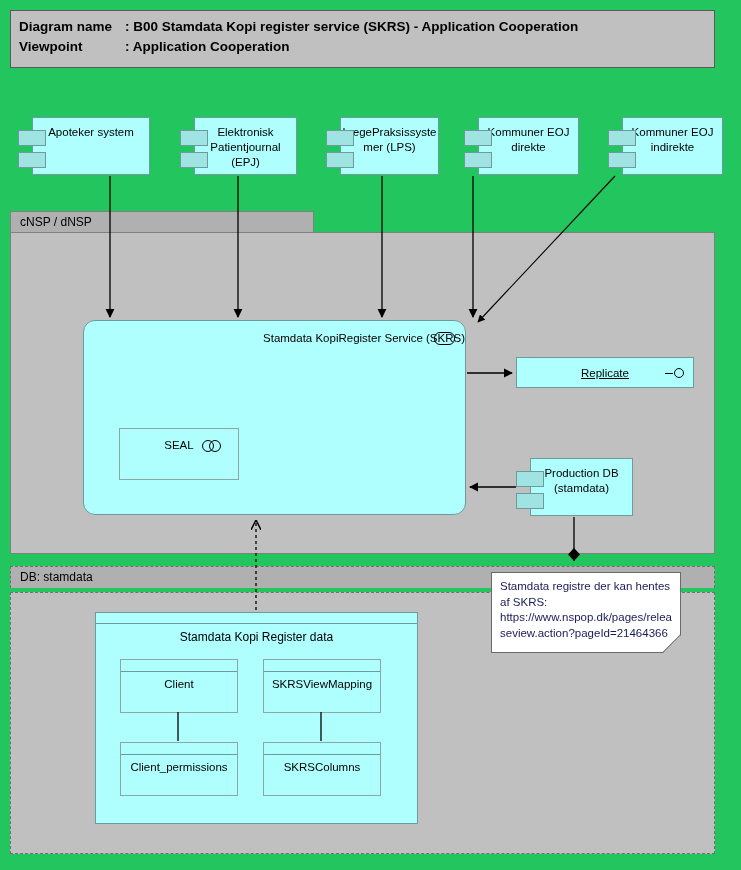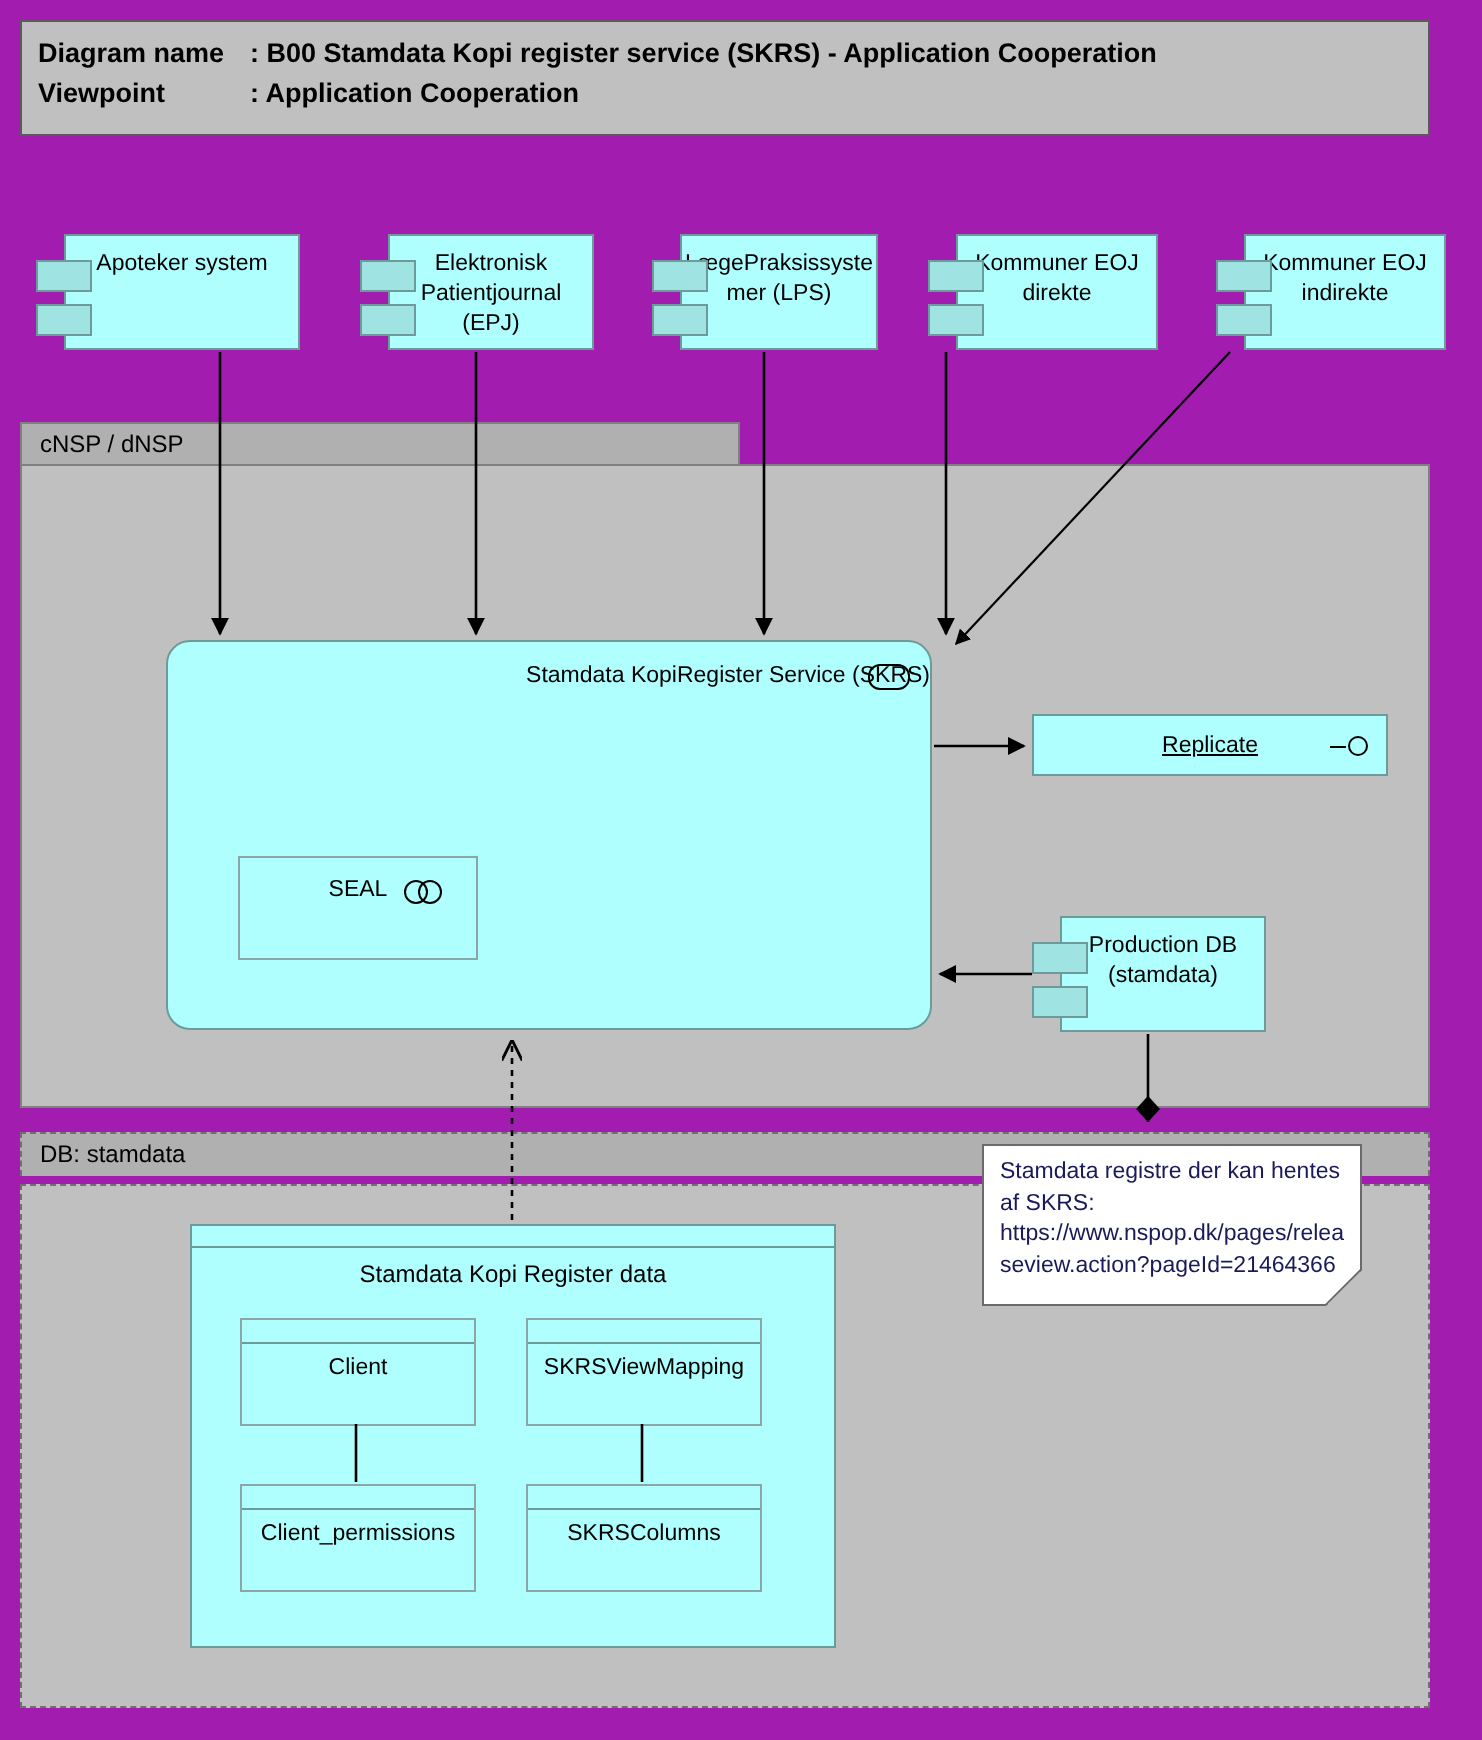--- a/index.html
+++ b/index.html
@@ -10,21 +10,21 @@
   }
   body {
     font-family: "Liberation Sans", sans-serif;
     -webkit-font-smoothing: antialiased;
   }
 
   #canvas {
     position: relative;
     width: 741px;
     height: 870px;
-    background: #a21caf;
+    background: #22c55e;
     overflow: hidden;
   }
 
   
   #title-banner {
     position: absolute;
     left: 10px;
     top: 10px;
     width: 705px;
     height: 58px;
@@ -234,21 +234,21 @@
 </head>
 <body>
 
 <div id="canvas">
 
   <div id="title-banner">
     <div class="title-line"><span class="title-label">Diagram name</span><span>: B00 Stamdata Kopi register service (SKRS) - Application Cooperation</span></div>
     <div class="title-line"><span class="title-label">Viewpoint</span><span>: Application Cooperation</span></div>
   </div>
 
-  <div class="group-tab solid" style="left:10px; top:211px; width:360px; height:22px;">cNSP / dNSP</div>
+  <div class="group-tab solid" style="left:10px; top:211px; width:304px; height:22px;">cNSP / dNSP</div>
   <div class="group solid" style="left:10px; top:232px; width:705px; height:322px;"></div>
 
   <div class="group-tab dashed" style="left:10px; top:566px; width:705px; height:22px;">DB: stamdata</div>
   <div class="group dashed" style="left:10px; top:592px; width:705px; height:262px;"></div>
 
   <div class="shape component" style="left:18px; top:117px; width:132px; height:58px; background:transparent; border:none;">
     <div class="comp-body">
       <span class="shape-label">Apoteker system</span>
     </div>
     <div class="comp-tab t1"></div>

